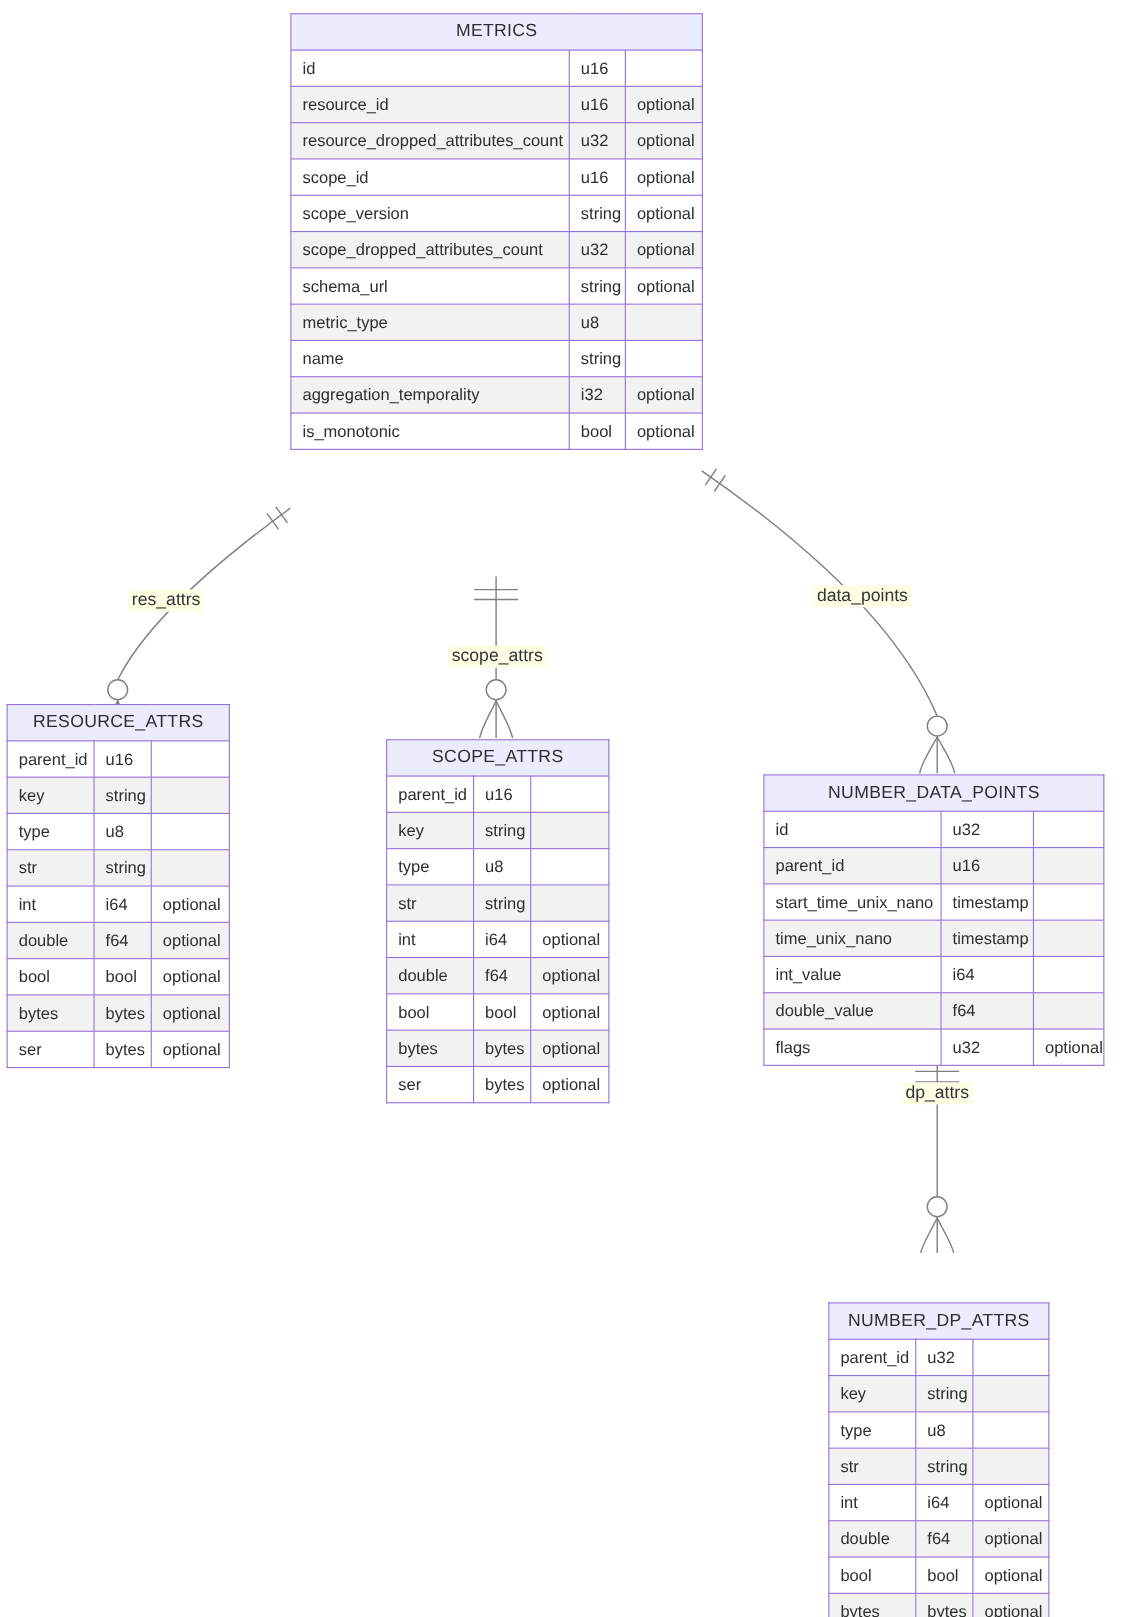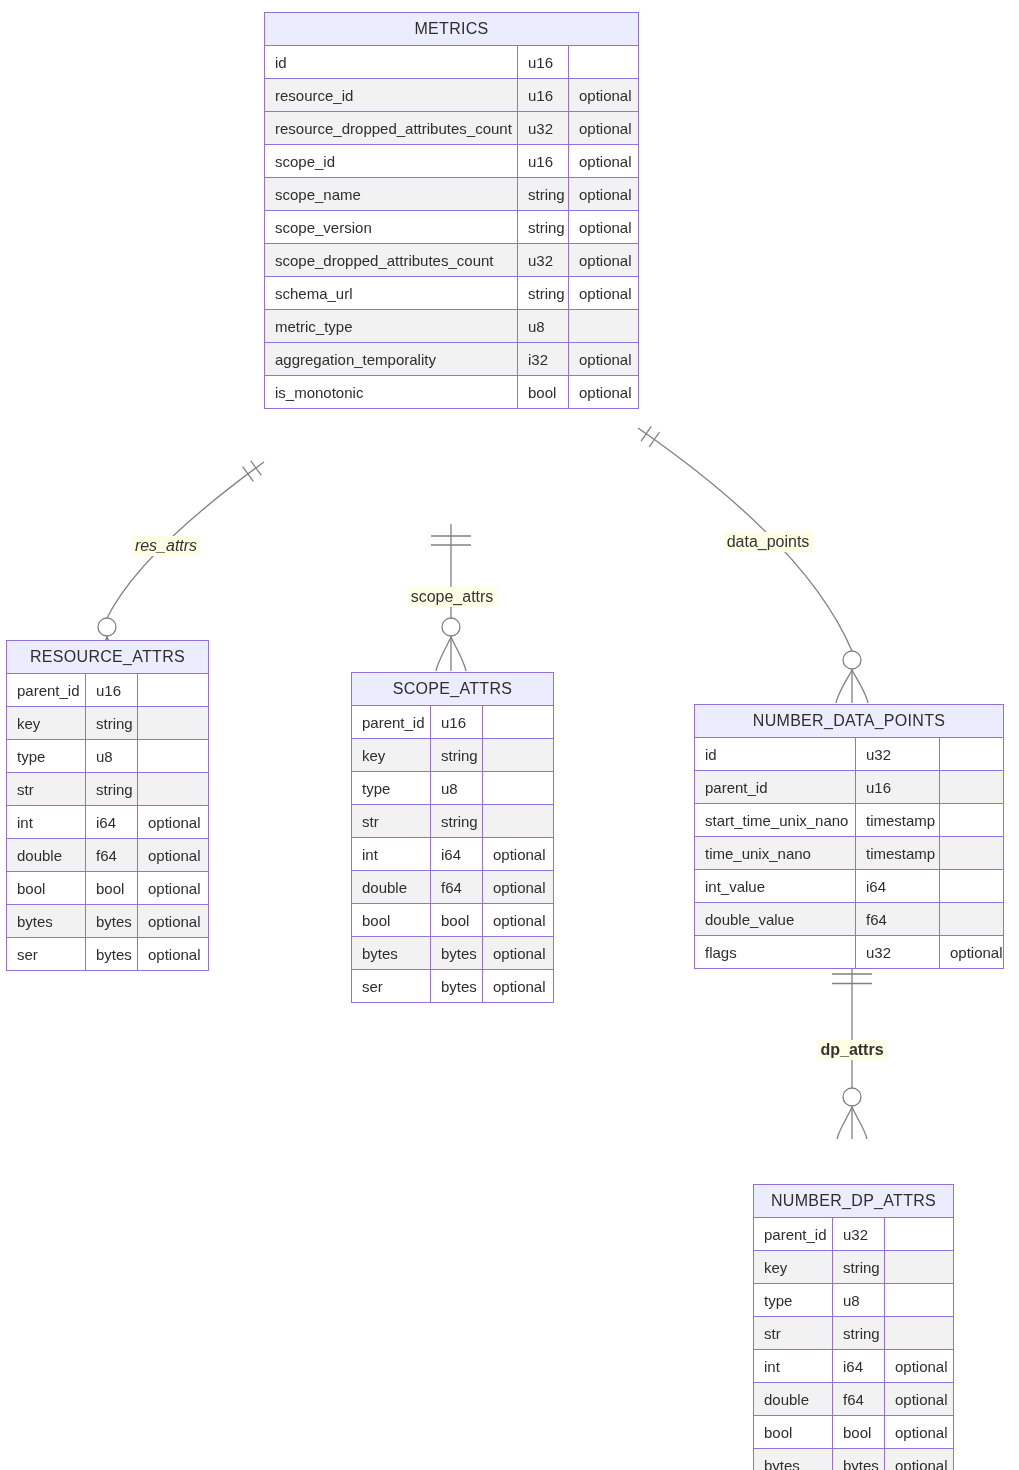--- a/index.html
+++ b/index.html
@@ -110,43 +110,43 @@
           <tr class="even">
             <td>resource_dropped_attributes_count</td>
             <td>u32</td>
             <td>optional</td>
           </tr>
           <tr class="odd">
             <td>scope_id</td>
             <td>u16</td>
             <td>optional</td>
           </tr>
-          <tr class="even">
-            <td>scope_name</td>
-            <td>string</td>
-            <td>optional</td>
-          </tr>
           <tr class="odd">
             <td>scope_version</td>
             <td>string</td>
             <td>optional</td>
           </tr>
           <tr class="even">
             <td>scope_dropped_attributes_count</td>
             <td>u32</td>
             <td>optional</td>
           </tr>
           <tr class="odd">
             <td>schema_url</td>
             <td>string</td>
             <td>optional</td>
           </tr>
           <tr class="even">
             <td>metric_type</td>
             <td>u8</td>
+            <td></td>
+          </tr>
+          <tr class="odd">
+            <td>name</td>
+            <td>string</td>
             <td></td>
           </tr>
           <tr class="even">
             <td>aggregation_temporality</td>
             <td>i32</td>
             <td>optional</td>
           </tr>
           <tr class="odd">
             <td>is_monotonic</td>
             <td>bool</td>
@@ -375,18 +375,18 @@
           </tr>
           <tr class="odd">
             <td>ser</td>
             <td>bytes</td>
             <td>optional</td>
           </tr>
         </tbody>
       </table>
     </div>
   <div id="labels">
-      <div class="edge-label" style="left: 166px; top: 546px; font-style: italic;">res_attrs</div>
+      <div class="edge-label" style="left: 151px; top: 546px;">res_attrs</div>
       <div class="edge-label" style="left: 452px; top: 597px;">scope_attrs</div>
-      <div class="edge-label" style="left: 768px; top: 542px;">data_points</div>
-      <div class="edge-label" style="left: 852px; top: 1050px; font-weight: bold;">dp_attrs</div>
+      <div class="edge-label" style="left: 784px; top: 542px;">data_points</div>
+      <div class="edge-label" style="left: 852px; top: 994px;">dp_attrs</div>
     </div>
 </div>
 
 </body></html>

